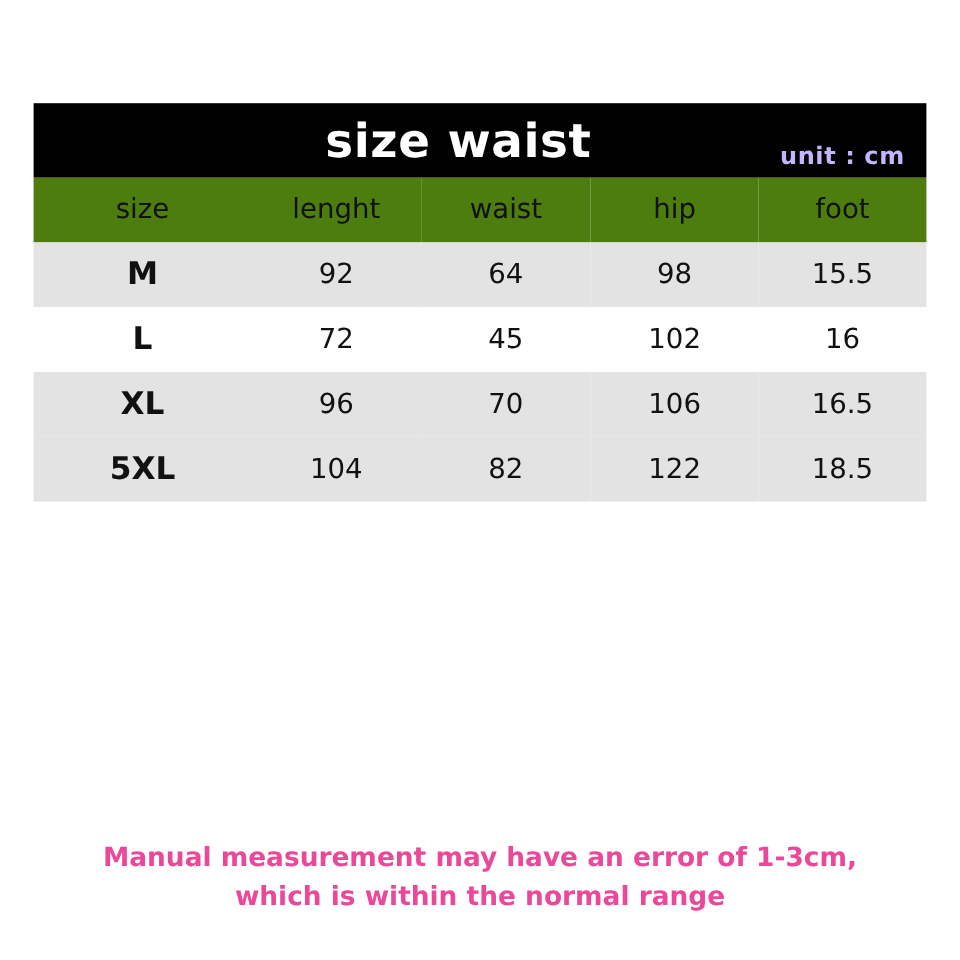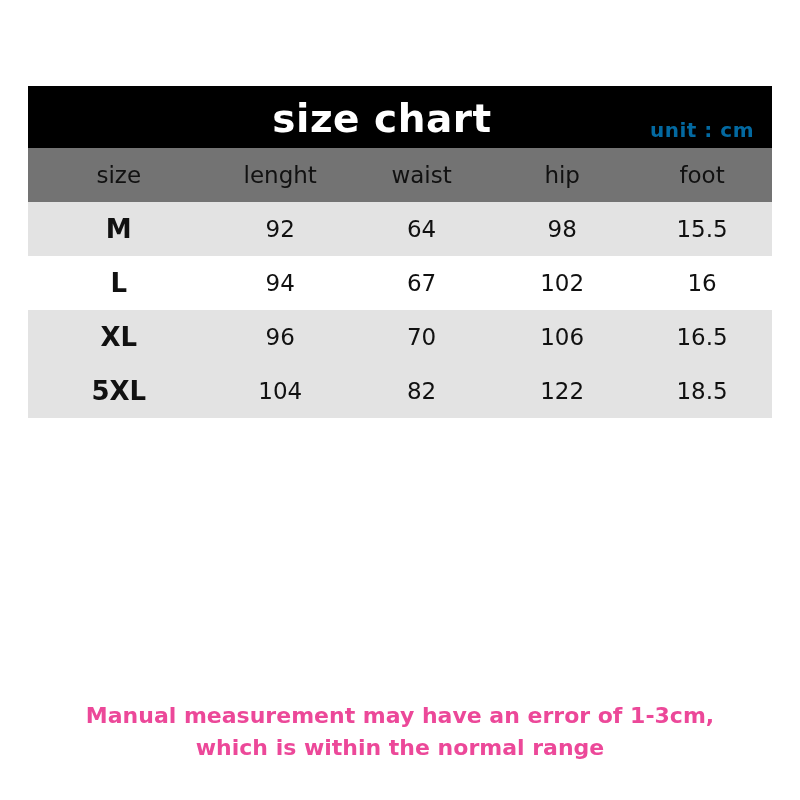--- a/index.html
+++ b/index.html
@@ -39,21 +39,21 @@
     letter-spacing: 0.5px;
     line-height: 1;
     position: relative;
     left: -18px;
     top: 1px;
   }
   .banner-unit {
     position: absolute;
     right: 18px;
     bottom: 6px;
-    color: #0369a1;
+    color: #c4b5fd;
     font-size: 20px;
     font-weight: bold;
     letter-spacing: 0.5px;
   }
   
   table.size-table {
     width: 100%;
     border-collapse: collapse;
     table-layout: fixed;
   }
@@ -69,21 +69,21 @@
     height: 54px;
     text-align: center;
     vertical-align: middle;
     font-size: 23px;
     color: #111111;
     font-weight: normal;
   }
   thead th {
     font-weight: bold;
     font-size: 23px;
-    background: #737373;
+    background: #4d7c0f;
     height: 50px;
     margin-top: 44px;
   }
   tbody tr.odd td { background: #e3e3e3; }
   tbody tr.even td { background: #ffffff; }
   tbody td.size-cell {
     font-weight: bold;
     font-size: 26px;
   }
   
@@ -100,21 +100,21 @@
   }
   .note .line { display: block; }
 </style>
 </head>
 <body>
 
 <div id="root">
   <div class="chart-wrap">
 
     <div class="banner">
-      <div class="banner-title">size chart</div>
+      <div class="banner-title">size waist</div>
       <div class="banner-unit">unit : cm</div>
     </div>
 
     <table class="size-table">
       <colgroup>
         <col class="c0">
           <col class="c1">
           <col class="c2">
           <col class="c3">
           <col class="c4">
@@ -131,22 +131,22 @@
       <tbody>
         <tr class="odd">
           <td class="size-cell">M</td>
           <td>92</td>
           <td>64</td>
           <td>98</td>
           <td>15.5</td>
         </tr>
         <tr class="even">
           <td class="size-cell">L</td>
-          <td>94</td>
-          <td>67</td>
+          <td>72</td>
+          <td>45</td>
           <td>102</td>
           <td>16</td>
         </tr>
         <tr class="odd">
           <td class="size-cell">XL</td>
           <td>96</td>
           <td>70</td>
           <td>106</td>
           <td>16.5</td>
         </tr>

